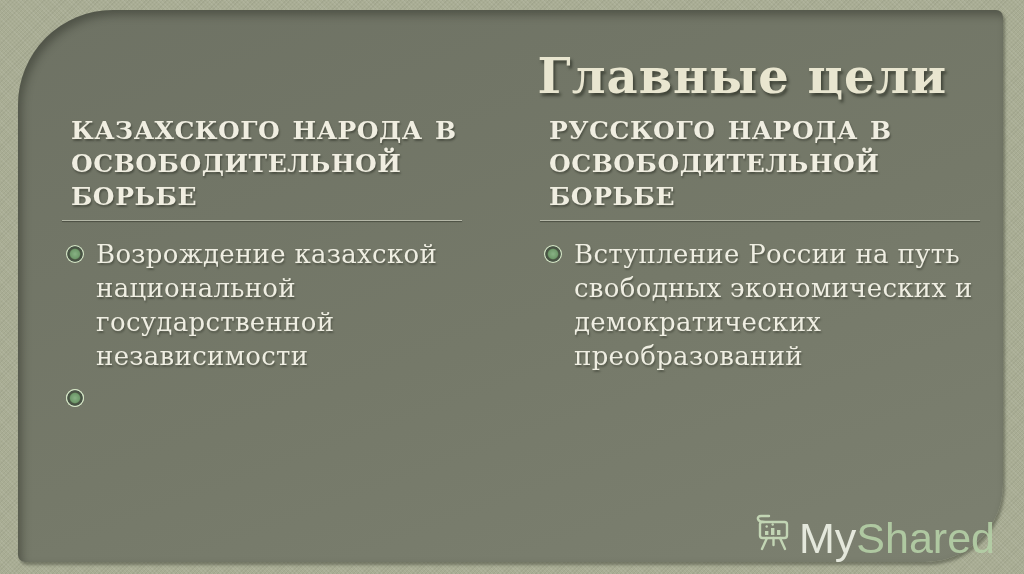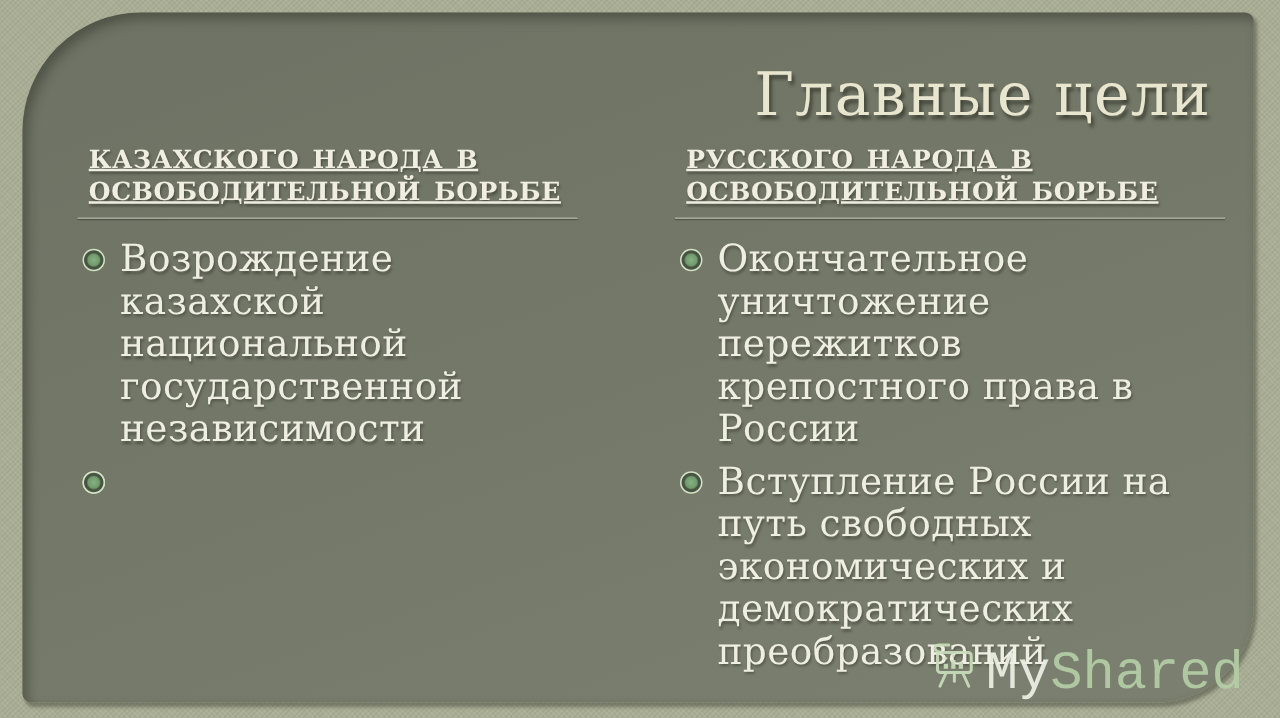--- a/index.html
+++ b/index.html
@@ -6,42 +6,42 @@
   .stage{position:relative;width:1024px;height:574px;overflow:hidden;
     font-family:"DejaVu Serif", serif;
     background-color:#a9ad94;
     background-image:
       repeating-linear-gradient(45deg, rgba(255,255,255,.07) 0 1px, rgba(0,0,0,0) 1px 3px),
       repeating-linear-gradient(-45deg, rgba(40,44,32,.06) 0 1px, rgba(0,0,0,0) 1px 3px);}
   .slide{position:absolute;left:18px;top:10px;width:985px;height:552px;
     border-radius:95px 7px 78px 7px;
     background:linear-gradient(160deg,#6e7264 0%,#757969 55%,#7c8070 100%);
     box-shadow: inset 4px 5px 9px rgba(28,32,24,.38), 2px 3px 3px rgba(74,78,64,.55);}
-  .title{position:absolute;top:38px;right:34px;margin:0;
-    font-size:48px;font-weight:normal;letter-spacing:1px;color:#e9e6d0;
+  .title{position:absolute;top:38px;right:56px;margin:0;
+    font-size:48px;font-weight:bold;letter-spacing:1px;color:#e9e6d0;
     text-shadow:2px 3px 3px rgba(22,25,17,.55);white-space:nowrap;}
   .col{position:absolute;top:104px;}
   .col-left{left:44px;width:400px;}
   .col-right{left:522px;width:440px;}
-  .col-header{font-size:20px;font-weight:bold;color:#f0eee1;letter-spacing:.5px;
+  .col-header{font-size:25px;font-weight:bold;color:#f0eee1;letter-spacing:.5px;
     word-spacing:3px;line-height:1.32;white-space:pre-line;padding:0 0 7px 9px;
-    text-shadow:1px 2px 2px rgba(20,23,15,.4);text-decoration:underline;}
+    text-shadow:1px 2px 2px rgba(20,23,15,.4);}
   .header-rule{height:1px;background:rgba(235,236,221,.55);
     box-shadow:0 1px 1px rgba(20,23,15,.45);}
   ul.bullets{list-style:none;margin:16px 0 0 0;padding:0;}
   li.bullet{position:relative;padding-left:34px;margin:0 0 8px 0;
-    font-size:30px;line-height:34px;letter-spacing:.3px;color:#efeee2;
+    font-size:26px;line-height:34px;letter-spacing:.3px;color:#efeee2;
     text-shadow:1px 2px 2px rgba(20,23,15,.35);}
   .bullet-text{white-space:pre-wrap;}
   .dot{position:absolute;left:4px;top:8px;width:18px;height:18px;border-radius:50%;
     background:radial-gradient(circle at 50% 50%,
       #88b184 0%, #6f9a6b 36%, #46513f 46%, #4b564a 58%,
       #d3e4c4 64%, #cfe0c0 80%, rgba(0,0,0,0) 86%);}
   .watermark{position:absolute;right:8px;bottom:2px;display:flex;align-items:flex-end;
-    opacity:.92;font-family:Liberation Mono, monospace;}
+    opacity:.92;font-family:Liberation Sans, sans-serif;}
   .wm-icon{margin:0 4px 4px 0;}
   .wm-text{font-size:43px;line-height:1;letter-spacing:0;}
   .wm-my{color:#eef1e6;}
   .wm-shared{color:#b4cfa6;}
 </style>
 </head>
 <body>
 
 <div class="stage">
   <div class="slide">
@@ -68,24 +68,20 @@
           </li>
         </ul>
     </div>
 
     <div class="col col-right">
       <div class="col-header">РУССКОГО НАРОДА  В
 ОСВОБОДИТЕЛЬНОЙ БОРЬБЕ</div>
       <div class="header-rule"></div>
       <ul class="bullets">
 
-          <li class="bullet">
-            <span class="dot"></span>
-            <span class="bullet-text">Окончательное уничтожение пережитков крепостного права в России</span>
-          </li>
 
           <li class="bullet">
             <span class="dot"></span>
             <span class="bullet-text">Вступление России на путь свободных экономических и демократических преобразований</span>
           </li>
         </ul>
     </div>
 
     <div class="watermark">
       <svg class="wm-icon" width="44" height="44" viewBox="0 0 44 44" fill="none" stroke="#c9ddba" stroke-width="2.4" stroke-linecap="round">

